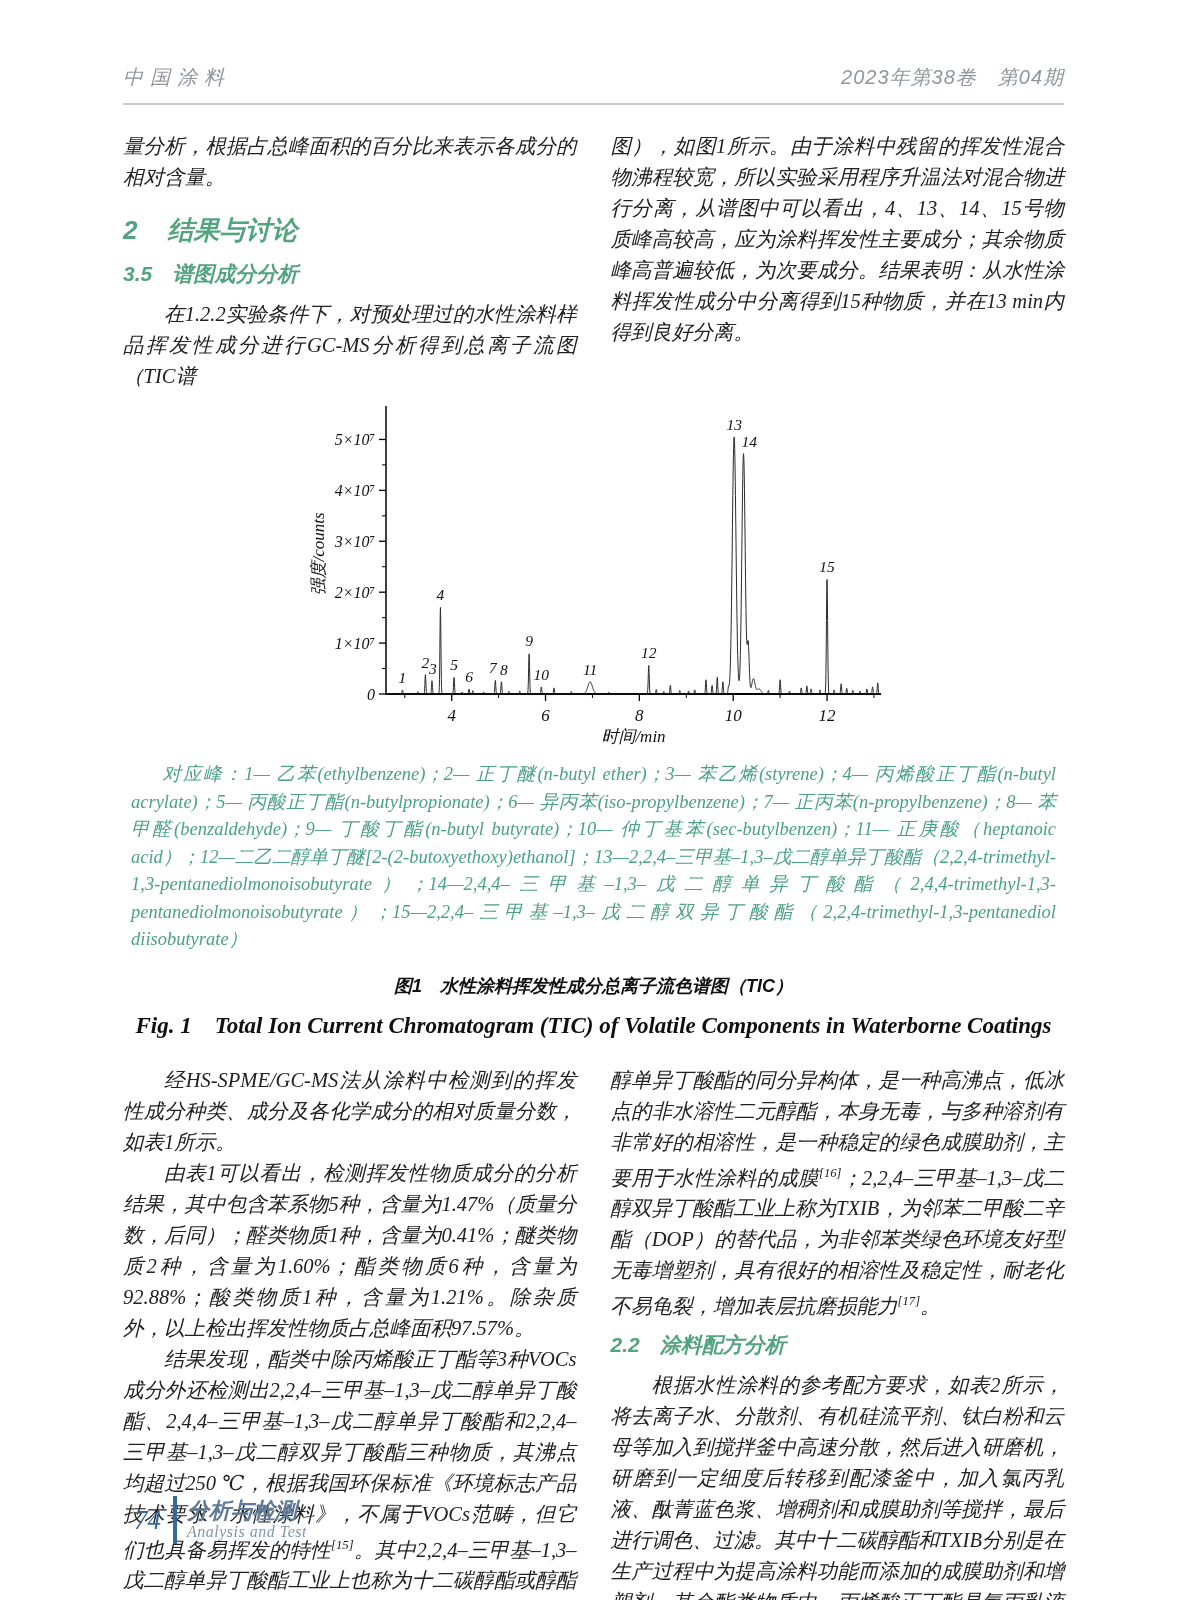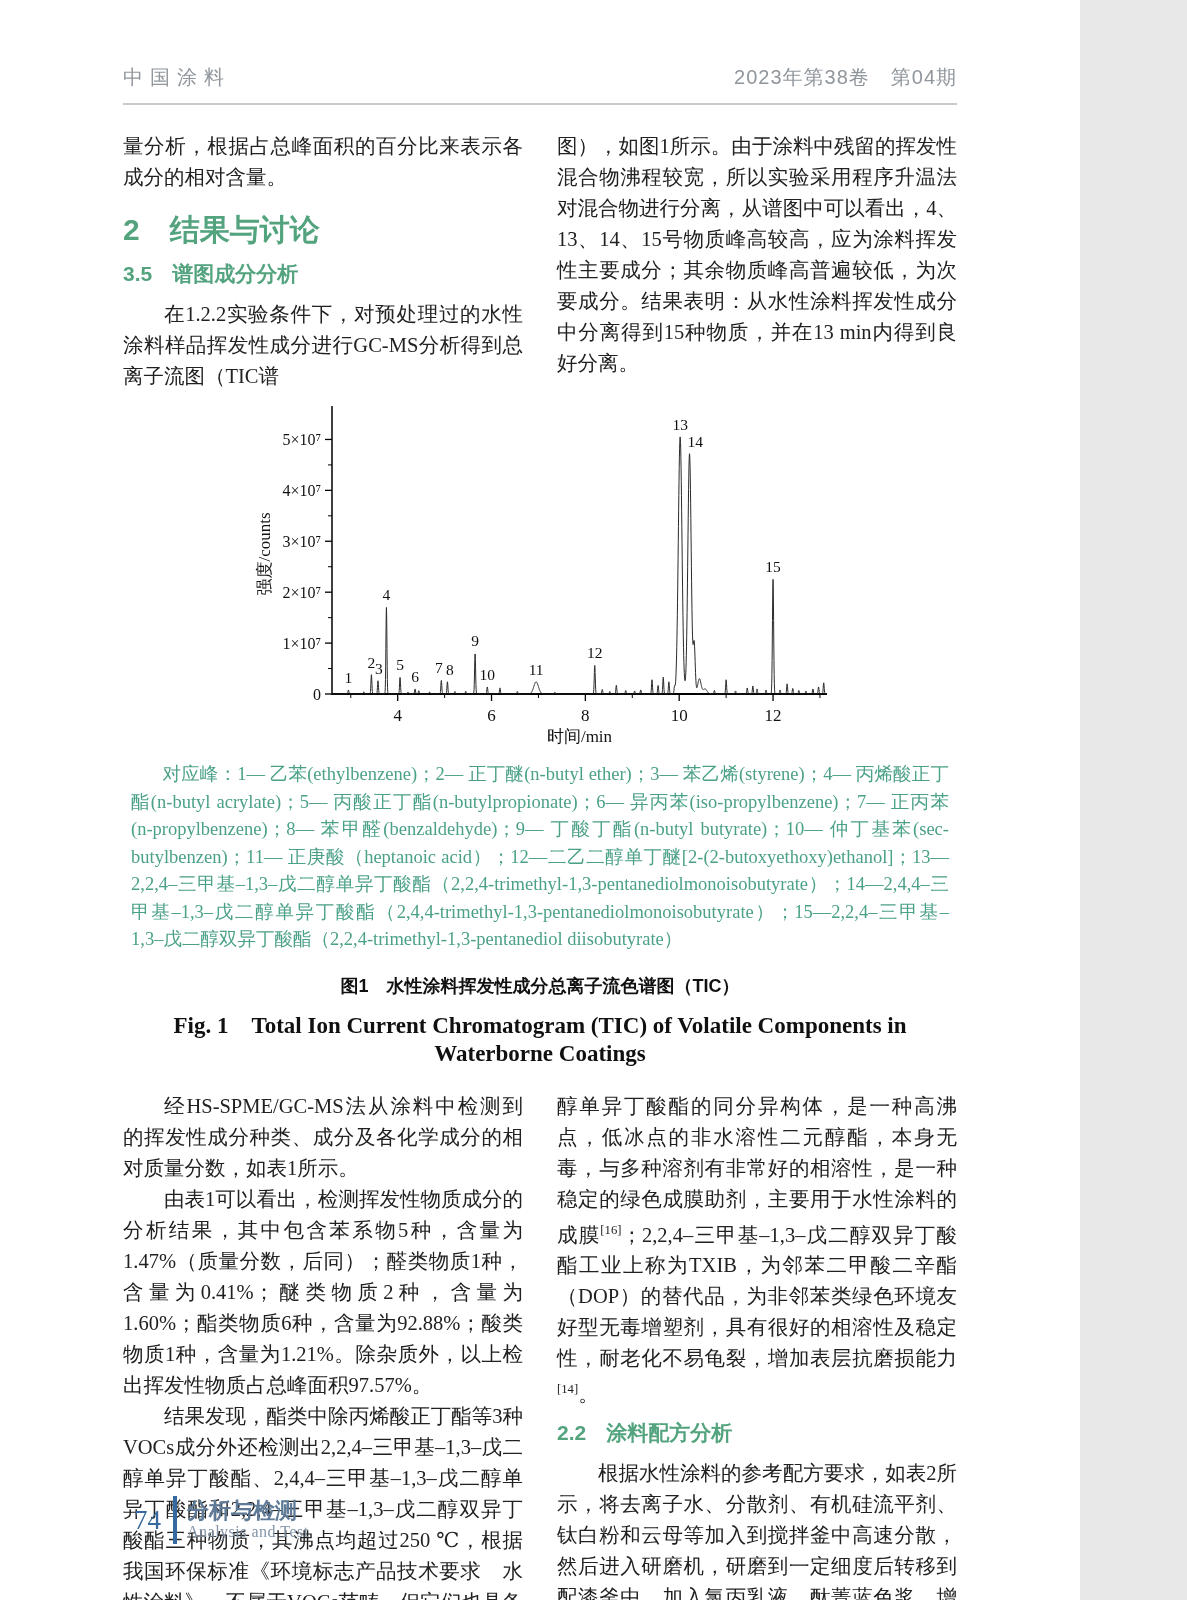--- a/index.html
+++ b/index.html
@@ -1,33 +1,33 @@
 <!DOCTYPE html>
 <html><head>
 <meta charset="utf-8">
 <style>
   html,body{margin:0;padding:0;background:#e8e8e8;}
   .page{
-    width:1080px;height:1600px;background:#ffffff;position:relative;
+    width:1187px;height:1600px;background:#ffffff;position:relative;
     box-sizing:border-box;padding:64px 123px 0 123px;overflow:hidden;
-    font-family:"Liberation Serif","DejaVu Serif",serif;color:#212121;
+    font-family:"Liberation Serif","DejaVu Serif",serif;color:#212121;font-style:italic;
   }
   
   .hdr{display:flex;justify-content:space-between;align-items:flex-end;
     color:#90969c;font-family:"Liberation Sans","DejaVu Sans",sans-serif;
     font-size:20px;padding-bottom:12px;border-bottom:2px solid #c5cacf;}
   .hdr .jt{letter-spacing:7px;}
   .hdr .iss{letter-spacing:1px;}
   
   .cols{display:flex;gap:34px;margin-top:26px;}
   .col{width:462px;text-align:justify;}
   .col p{margin:0;font-size:20.5px;line-height:31px;}
   .ind{text-indent:2em;}
   .h2{font-family:"Liberation Sans","DejaVu Sans",sans-serif;font-weight:bold;
-      color:#53a47e;font-size:30px;margin:20px 0 12px 0;line-height:34px;}
+      color:#53a47e;font-size:26px;margin:20px 0 12px 0;line-height:34px;}
   .h2 .num{margin-right:30px;}
   .h3{font-family:"Liberation Sans","DejaVu Sans",sans-serif;font-weight:bold;
       color:#53a47e;font-size:21px;margin:8px 0 10px 0;line-height:30px;}
   .h3 .num{margin-right:20px;}
   sup{font-size:0.62em;}
   
   .figure{margin-top:10px;}
   .chart-wrap{width:600px;margin:0 auto;}
   svg{font-family:"Liberation Serif","DejaVu Serif",serif;display:block;}
   .legend{color:#4ba188;font-size:18.5px;line-height:27.5px;text-align:justify;
@@ -132,21 +132,21 @@
     <div class="ftitle-en">Fig. 1　Total Ion Current Chromatogram (TIC) of Volatile Components in Waterborne Coatings</div>
   </div>
 
   <div class="cols" style="margin-top:24px;">
     <div class="col">
       <p class="ind">经HS-SPME/GC-MS法从涂料中检测到的挥发性成分种类、成分及各化学成分的相对质量分数，如表1所示。</p>
       <p class="ind">由表1可以看出，检测挥发性物质成分的分析结果，其中包含苯系物5种，含量为1.47%（质量分数，后同）；醛类物质1种，含量为0.41%；醚类物质2种，含量为1.60%；酯类物质6种，含量为92.88%；酸类物质1种，含量为1.21%。除杂质外，以上检出挥发性物质占总峰面积97.57%。</p>
       <p class="ind">结果发现，酯类中除丙烯酸正丁酯等3种VOCs成分外还检测出2,2,4–三甲基–1,3–戊二醇单异丁酸酯、2,4,4–三甲基–1,3–戊二醇单异丁酸酯和2,2,4–三甲基–1,3–戊二醇双异丁酸酯三种物质，其沸点均超过250 ℃，根据我国环保标准《环境标志产品技术要求　水性涂料》，不属于VOCs范畴，但它们也具备易挥发的特性<sup>[15]</sup>。其中2,2,4–三甲基–1,3–戊二醇单异丁酸酯工业上也称为十二碳醇酯或醇酯十二，2,4,4–三甲基–1,3–戊二醇单异丁酸酯是2,2,4–三甲基–1,3–戊二</p>
     </div>
     <div class="col">
-      <p>醇单异丁酸酯的同分异构体，是一种高沸点，低冰点的非水溶性二元醇酯，本身无毒，与多种溶剂有非常好的相溶性，是一种稳定的绿色成膜助剂，主要用于水性涂料的成膜<sup>[16]</sup>；2,2,4–三甲基–1,3–戊二醇双异丁酸酯工业上称为TXIB，为邻苯二甲酸二辛酯（DOP）的替代品，为非邻苯类绿色环境友好型无毒增塑剂，具有很好的相溶性及稳定性，耐老化不易龟裂，增加表层抗磨损能力<sup>[14]</sup>。</p>
+      <p>醇单异丁酸酯的同分异构体，是一种高沸点，低冰点的非水溶性二元醇酯，本身无毒，与多种溶剂有非常好的相溶性，是一种稳定的绿色成膜助剂，主要用于水性涂料的成膜<sup>[16]</sup>；2,2,4–三甲基–1,3–戊二醇双异丁酸酯工业上称为TXIB，为邻苯二甲酸二辛酯（DOP）的替代品，为非邻苯类绿色环境友好型无毒增塑剂，具有很好的相溶性及稳定性，耐老化不易龟裂，增加表层抗磨损能力<sup>[17]</sup>。</p>
       <div class="h3">
         <span class="num">2.2</span><span>涂料配方分析</span>
       </div>
       <p class="ind">根据水性涂料的参考配方要求，如表2所示，将去离子水、分散剂、有机硅流平剂、钛白粉和云母等加入到搅拌釜中高速分散，然后进入研磨机，研磨到一定细度后转移到配漆釜中，加入氯丙乳液、酞菁蓝色浆、增稠剂和成膜助剂等搅拌，最后进行调色、过滤。其中十二碳醇酯和TXIB分别是在生产过程中为提高涂料功能而添加的成膜助剂和增塑剂。其余酯类物质中，丙烯酸正丁酯是氯丙乳液共聚的过程中未参与反应的残余物质，而丙酸正丁酯则是共聚合过程中因丙烯</p>
     </div>
   </div>
 
   <div class="footer">
     <span class="pn">74</span>
     <span class="bar"></span>

